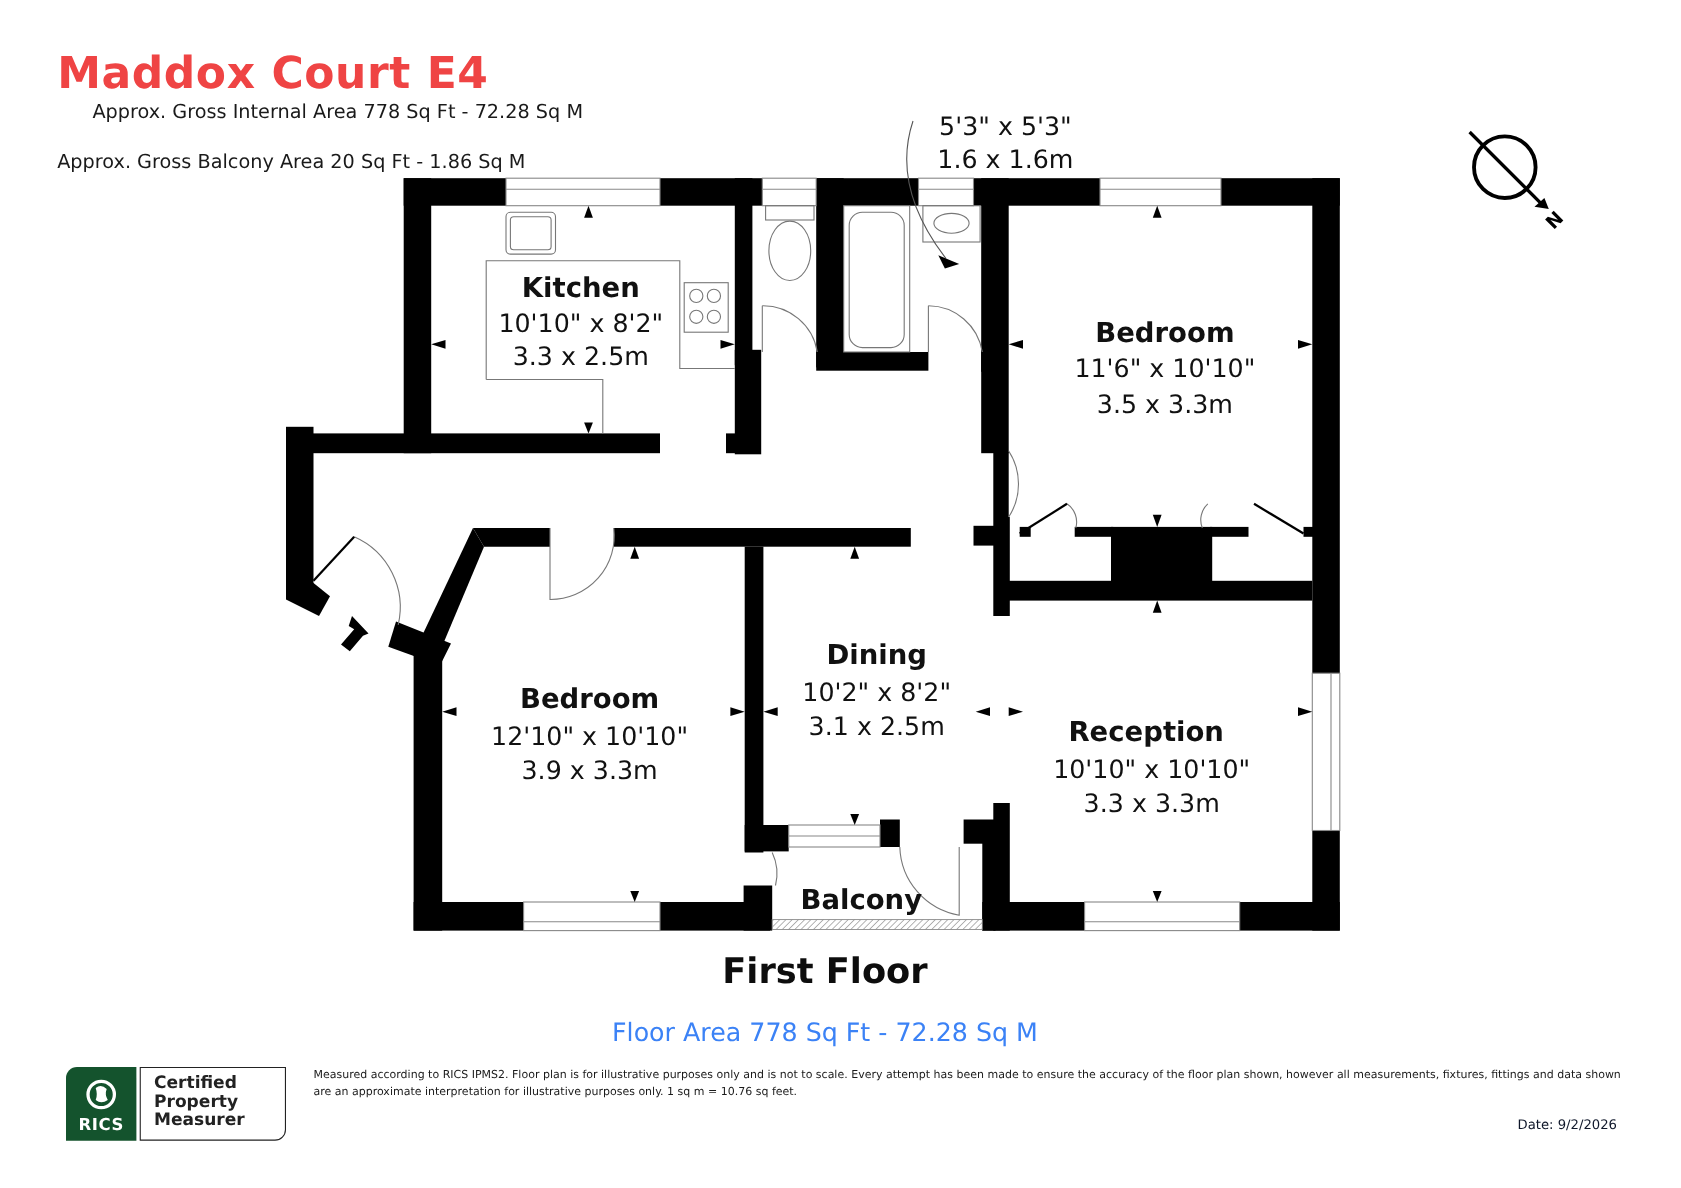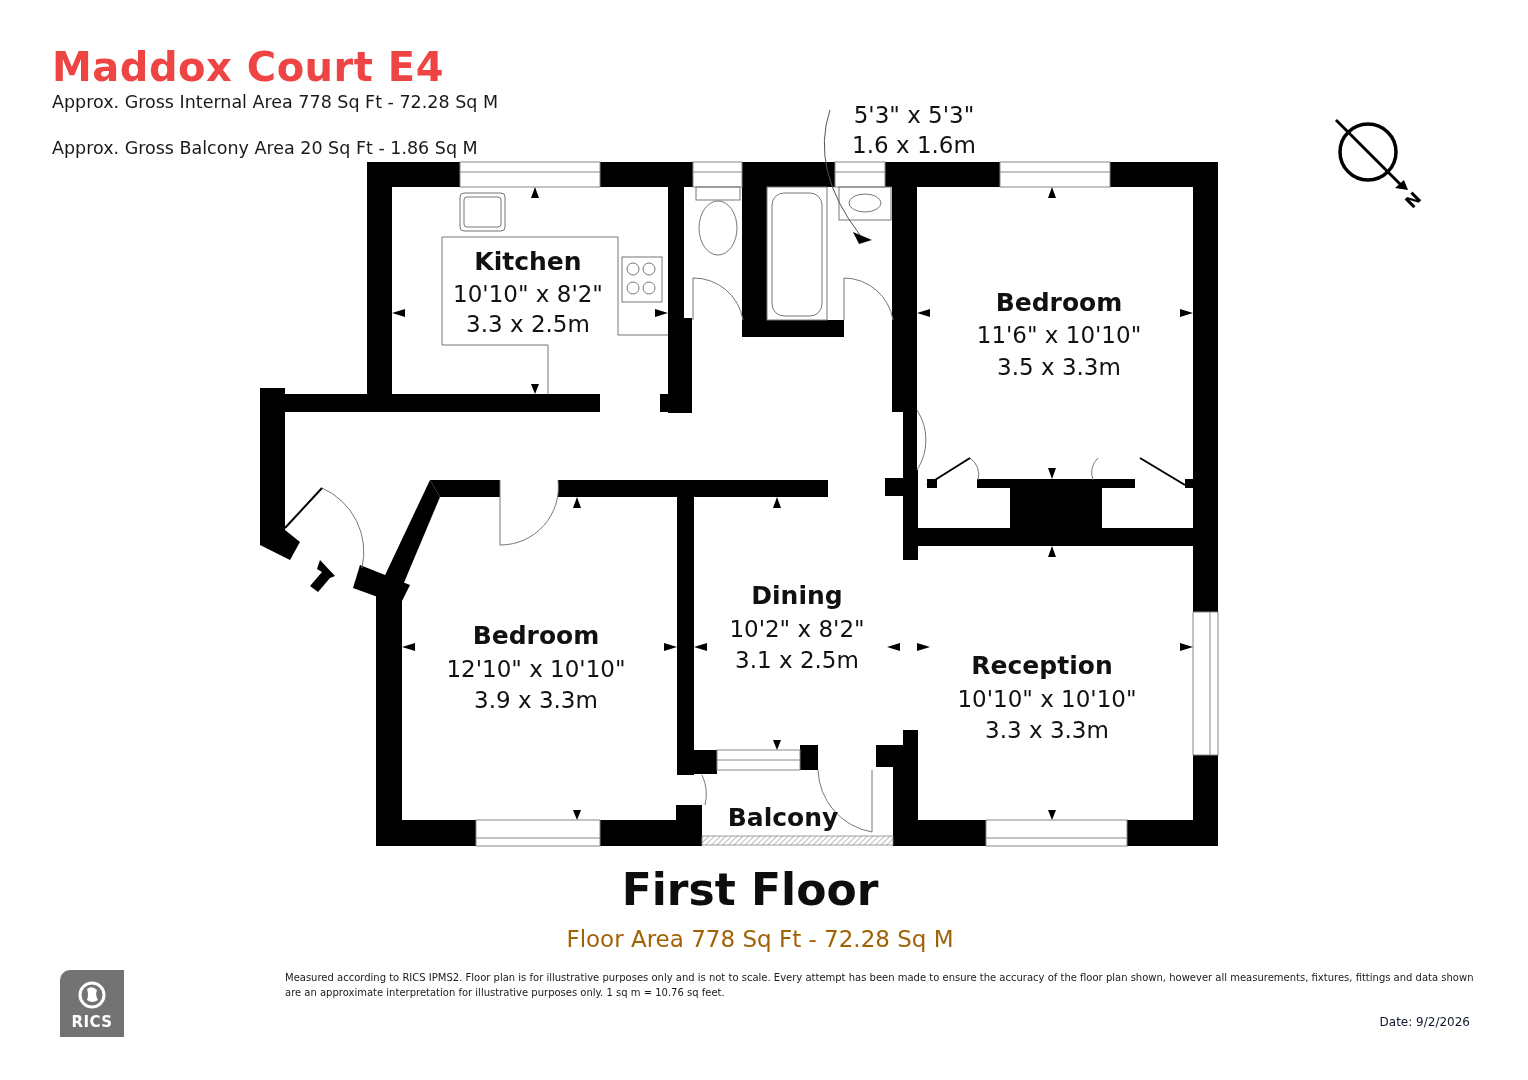--- a/index.html
+++ b/index.html
@@ -1,29 +1,29 @@
 <!DOCTYPE html>
 <html><head>
 <meta charset="utf-8">
 <style>
   html, body { margin:0; padding:0; background:#ffffff; }
   body { width:1528px; height:1080px; position:relative; overflow:hidden; font-family:"DejaVu Sans", sans-serif; color:#111; }
   .title { position:absolute; left:52px; top:44px; font-size:40px; font-weight:bold; letter-spacing:0.5px; color:#ef4444;text-align:center; }
   .sub { position:absolute; left:52px; font-size:17.5px; color:#1a1a1a; }
-  .sub1 { top:92px; } .sub2 { top:114px;margin-top:24px; }
+  .sub1 { top:92px;margin-left:32px; } .sub2 { top:114px;margin-top:24px; }
   svg.plan { position:absolute; left:0; top:0; }
   .room-label { font-family:"DejaVu Sans", sans-serif; text-anchor:middle; fill:#111; }
   .room-name { font-size:25px; font-weight:bold; }
   .room-dim { font-size:23px; }
-  .floor-title { position:absolute; left:0; width:1500px; top:864px; text-align:center; font-size:44px; font-weight:bold; color:#0d0d0d; }
-  .floor-area { position:absolute; left:10px; width:1500px; top:926px; text-align:center; font-size:23px; color:#a16207; height:26px; overflow:hidden; }
+  .floor-title { position:absolute; left:0; width:1500px; top:864px; text-align:center; font-size:32px; font-weight:bold; color:#0d0d0d; }
+  .floor-area { position:absolute; left:0; width:1500px; top:926px; text-align:center; font-size:23px; color:#3b82f6; height:26px; overflow:hidden; }
   .disclaimer { position:absolute; left:285px; top:970px; width:1190px; font-size:10px; line-height:15px; color:#1a1a1a; }
   .date { position:absolute; right:58px; top:1015px; font-size:12px; color:#0f172a; }
   .badge { position:absolute; left:60px; top:970px; width:200px; height:67px; }
-  .badge-left { position:absolute; left:0; top:0; width:64px; height:67px; background:#737373; border-radius:10px 0 0 0; color:#fff; }
+  .badge-left { position:absolute; left:0; top:0; width:64px; height:67px; background:#14532d; border-radius:10px 0 0 0; color:#fff; }
   .badge-rics { position:absolute; left:0; width:64px; bottom:6px; text-align:center; font-size:15px; font-weight:bold; letter-spacing:0.5px; }
   .badge-lion { position:absolute; left:17px; top:10px; width:30px; height:30px; }
   .badge-right { position:absolute; left:67px; top:0; width:131px; height:65px; border:1.5px solid #222; border-radius:0 0 10px 0; }
   .badge-text { position:absolute; left:12px; top:5px; font-size:15.5px; font-weight:bold; line-height:17px; color:#222; }
 </style>
 </head>
 <body>
 
 <div class="title">Maddox Court E4</div>
 <div class="sub sub1">Approx. Gross Internal Area 778 Sq Ft - 72.28 Sq M</div>
@@ -228,16 +228,23 @@
 <div class="floor-area">Floor Area 778 Sq Ft - 72.28 Sq M</div>
 
 <div class="badge">
   <div class="badge-left">
     <svg class="badge-lion" viewBox="0 0 30 30">
       <circle cx="15" cy="15" r="12" fill="none" stroke="#fff" stroke-width="3"></circle>
       <path d="M10,9 Q15,5 20,10 Q18,15 21,20 Q15,24 10,20 Q12,15 10,9Z" fill="#fff"></path>
     </svg>
     <div class="badge-rics">RICS</div>
   </div>
+  <div class="badge-right">
+    <div class="badge-text">
+      <div>Certified</div>
+      <div>Property</div>
+      <div>Measurer</div>
+    </div>
+  </div>
 </div>
 
 <div class="disclaimer">Measured according to RICS IPMS2. Floor plan is for illustrative purposes only and is not to scale. Every attempt has been made to ensure the accuracy of the floor plan shown, however all measurements, fixtures, fittings and data shown are an approximate interpretation for illustrative purposes only. 1 sq m = 10.76 sq feet.</div>
 <div class="date">Date: 9/2/2026</div>
 
 </body></html>

